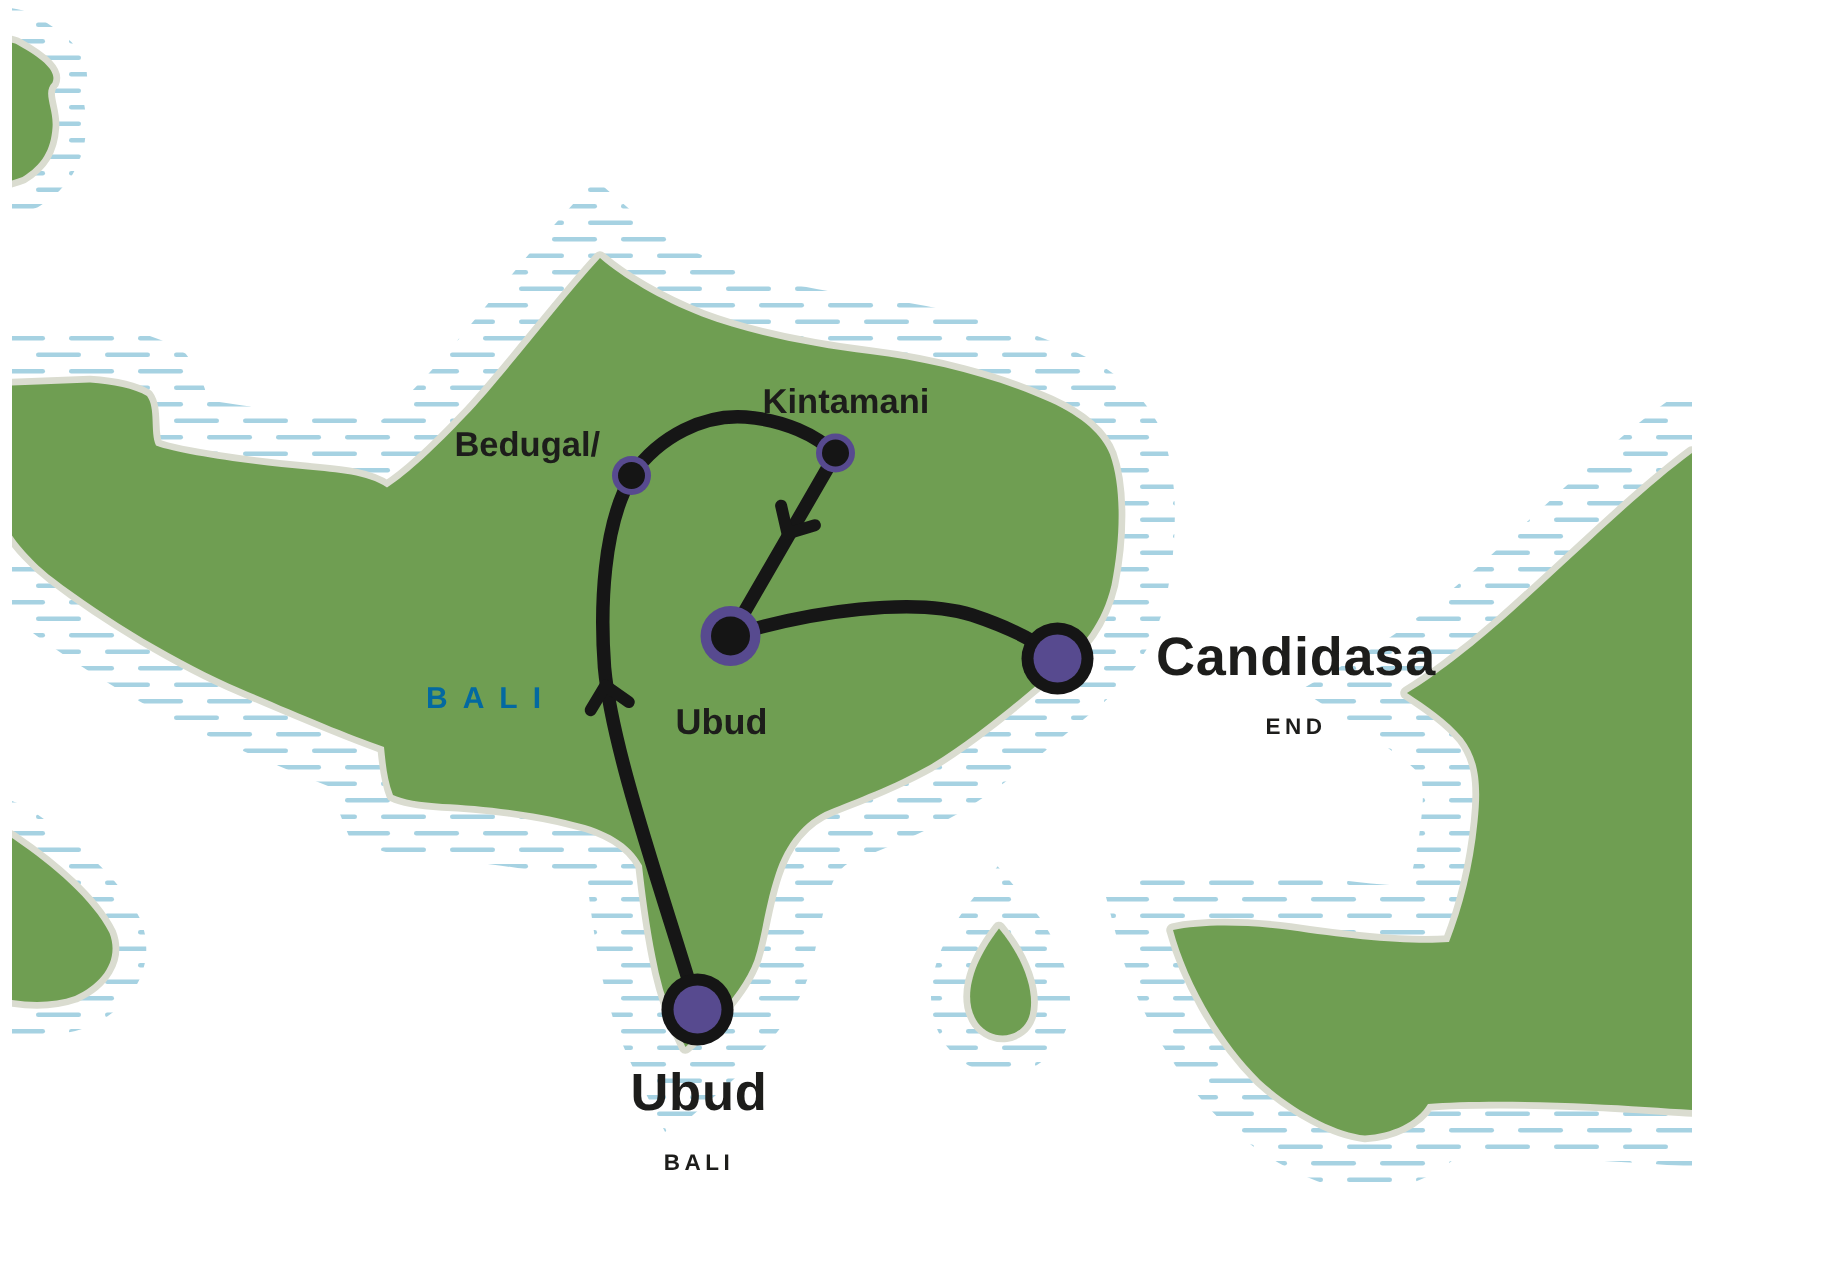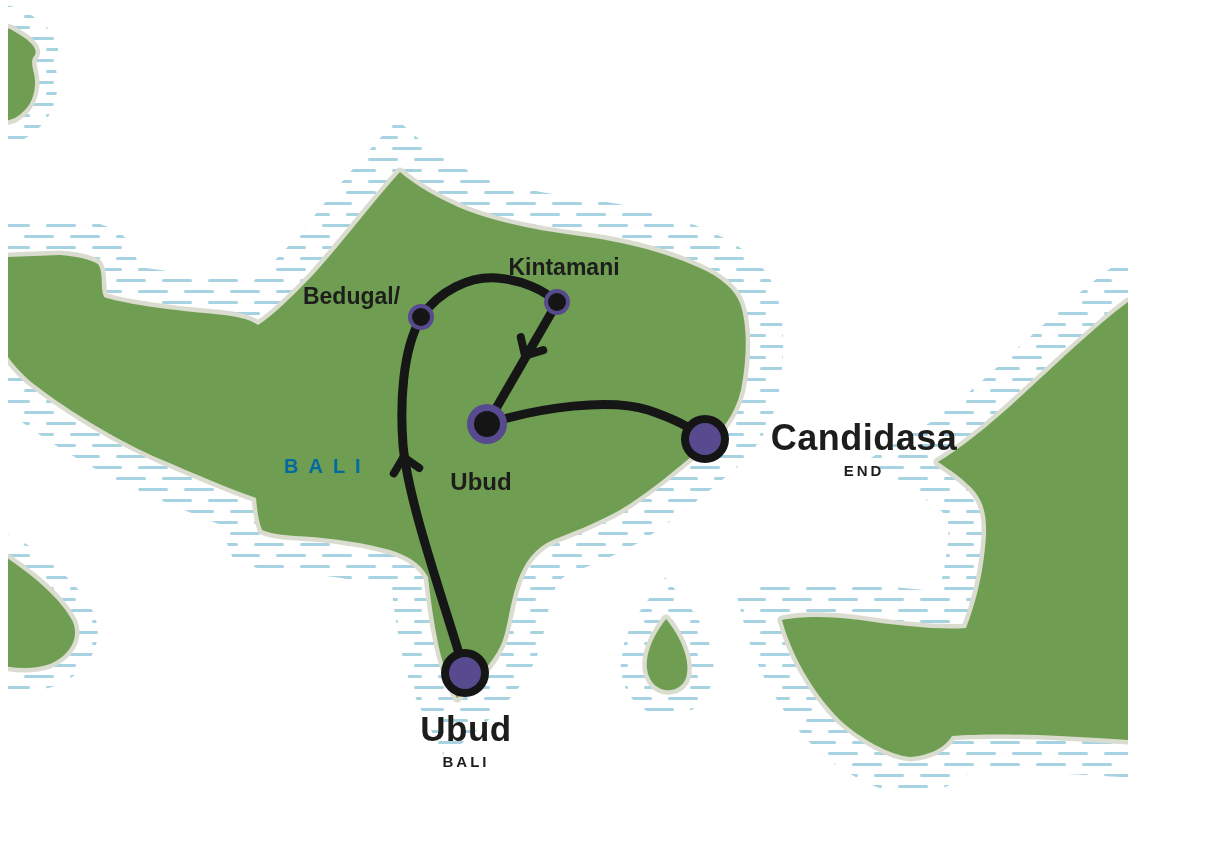--- a/index.html
+++ b/index.html
@@ -15,21 +15,21 @@
     position:absolute;
     color:#1d1d1b;
     font-weight:bold;
     text-align:center;
     line-height:1.2;
     white-space:nowrap;
   }
   .stop-name{font-size:23px;}
   .stop-name.big{font-size:36px;letter-spacing:.5px;text-align:center;}
   .sub{
-    font-size:15px;font-weight:bold;letter-spacing:3px;margin-top:3px;
+    font-size:15px;font-weight:bold;letter-spacing:3px;margin-top:17px;
   }
   .two-line{line-height:28px;text-align:center;}
   #bali-label{
     position:absolute;left:284px;top:455px;
     color:#0369a1;font-size:20px;font-weight:600;letter-spacing:10px;
   }
 </style>
 </head>
 <body>
 

